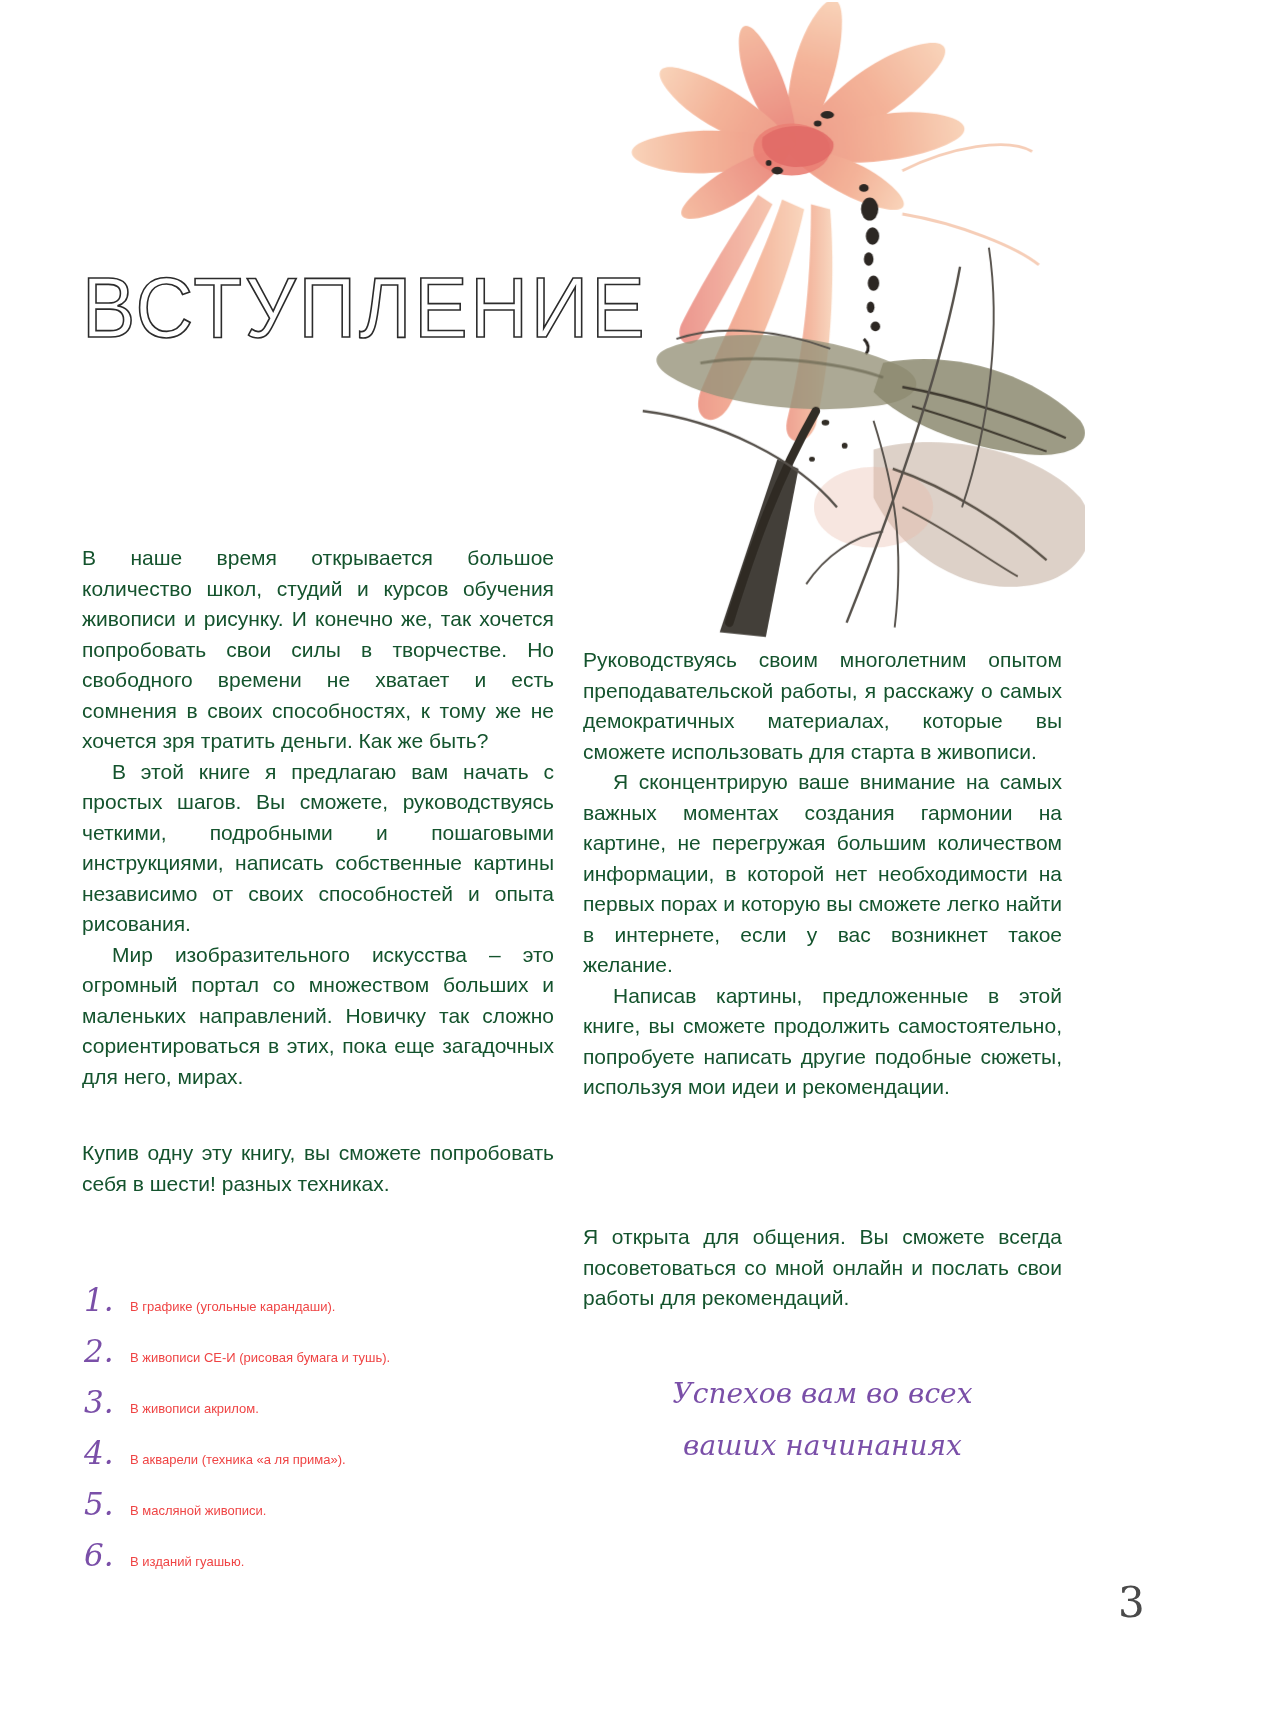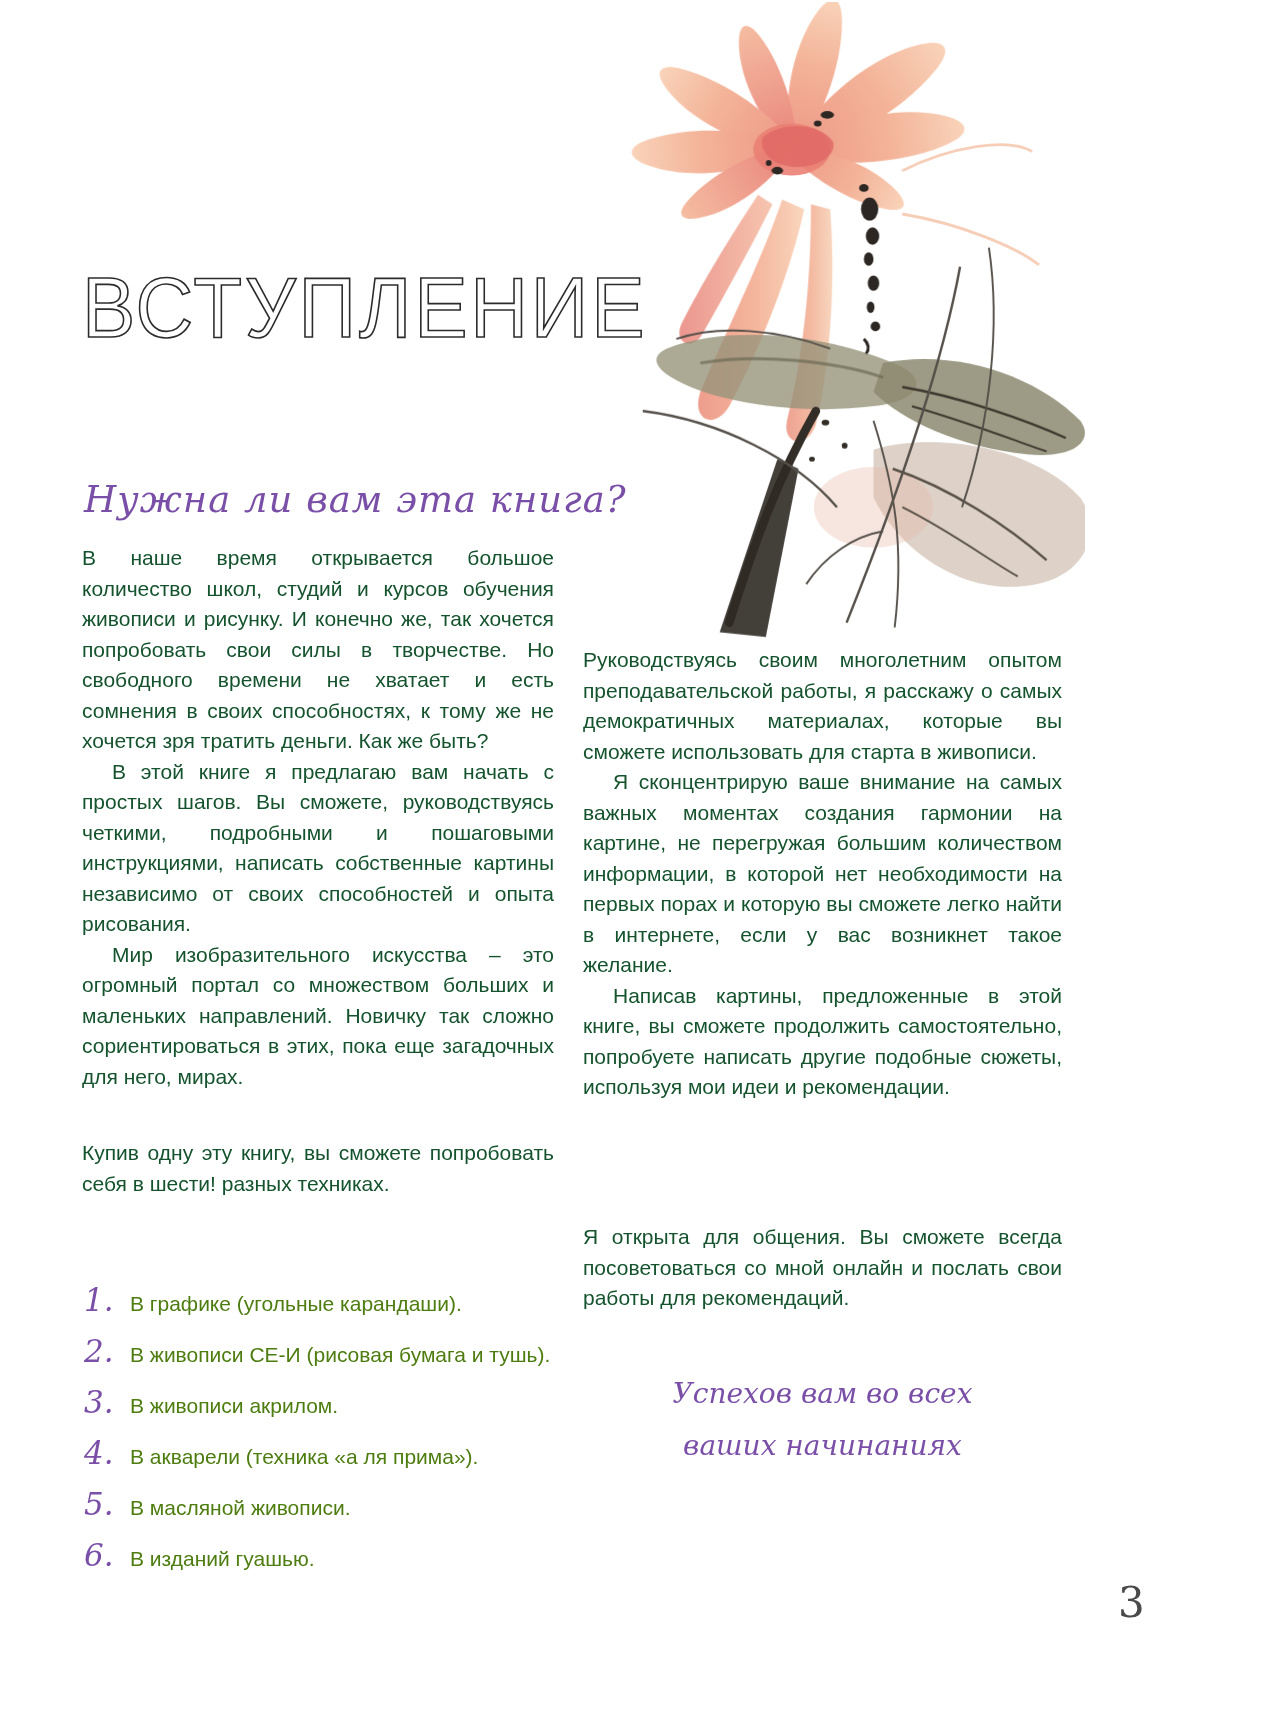--- a/index.html
+++ b/index.html
@@ -24,21 +24,21 @@
   .h-script{position:absolute;font-size:37px;line-height:52px;letter-spacing:1px;white-space:nowrap;}
   .body-text{position:absolute;font-size:21px;line-height:30.5px;text-align:justify;color:#14532d;}
   .body-text p{margin:0;}
   .body-text p.indent{text-indent:30px;}
   .tech-list{position:absolute;list-style:none;margin:0;padding:0;}
   .tech-item{display:flex;align-items:baseline;margin-bottom:17px;height:34px;}
   .tech-num{
     font-family:"DejaVu Serif","Liberation Serif",serif;font-style:italic;
     color:#7a4fa8;font-size:31px;width:46px;flex:0 0 46px;
   }
-  .tech-text{font-size:21px;color:#4d7c0f;}
+  .tech-text{font-size:13px;color:#ef4444;}
   .closing{
     position:absolute;left:583px;top:1368px;width:479px;text-align:center;
     font-size:28px;line-height:52px;
   }
   .page-number{
     position:absolute;left:1118px;top:1578px;
     font-family:"DejaVu Serif","Liberation Serif",serif;
     font-size:42px;font-weight:300;color:#4a4a4a;
   }
   .illustration{position:absolute;left:585px;top:2px;width:500px;height:645px;}
@@ -121,21 +121,20 @@
       <path d="M300,430 C322,500 332,560 322,645" stroke="#55504a" stroke-width="2" fill="none"></path>
       <path d="M230,600 C250,570 280,550 310,545" stroke="#55504a" stroke-width="2" fill="none"></path>
       <ellipse cx="250" cy="432" rx="4" ry="3" fill="#322d26"></ellipse>
       <ellipse cx="270" cy="456" rx="3" ry="3" fill="#322d26"></ellipse>
       <ellipse cx="236" cy="470" rx="3" ry="2.5" fill="#322d26"></ellipse>
     </g>
   </svg>
 
   <div class="page-title">ВСТУПЛЕНИЕ</div>
 
-  <div class="script h-script" style="left:84px;top:474px;">Нужна ли вам эта книга?</div>
 
   <div class="body-text" style="left:82px;top:543px;width:472px;">
     <p>В наше время открывается большое количество школ, студий и курсов обучения живописи и рисунку. И конечно же, так хочется попробовать свои силы в творчестве. Но свободного времени не хватает и есть сомнения в своих способностях, к тому же не хочется зря тратить деньги. Как же быть?</p>
     <p class="indent">В этой книге я предлагаю вам начать с простых шагов. Вы сможете, руководствуясь четкими, подробными и пошаговыми инструкциями, написать собственные картины независимо от своих способностей и опыта рисования.</p>
     <p class="indent">Мир изобразительного искусства – это огромный портал со множеством больших и маленьких направлений. Новичку так сложно сориентироваться в этих, пока еще загадочных для него, мирах.</p>
   </div>
 
 
   <div class="body-text" style="left:82px;top:1138px;width:472px;">
     <p>Купив одну эту книгу, вы сможете попробовать себя в шести! разных техниках.</p>

